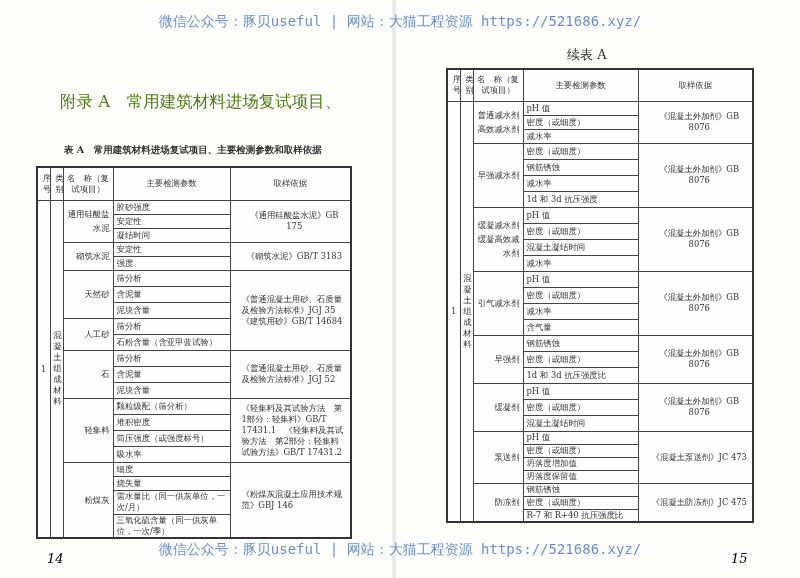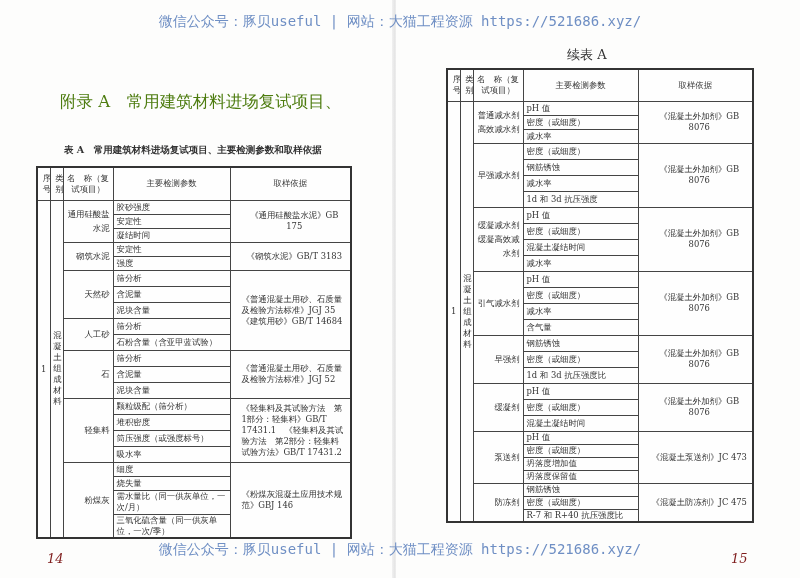--- a/index.html
+++ b/index.html
@@ -46,21 +46,21 @@
   table.std th { font-weight:normal; text-align:center; line-height:11px; }
   table.std td.name { text-align:right; line-height:14px; }
   table.std td.basis { line-height:11px; padding-left:11px; }
   table.std td.basis.center { text-align:center; }
   table.std td.param { line-height:11px; }
   table.std td.num { text-align:center; }
   table.std td.cat { text-align:center; line-height:11px; padding:0; }
   .tbl-left { left:36px; top:166px; width:314px; border:2px solid #333; }
   .tbl-right { left:446px; top:68px; width:306px; border:2px solid #333; }
   .page-num {
-    position:absolute; font-style:italic; font-size:13px; color:#7f1d1d;
+    position:absolute; font-style:italic; font-size:13px; color:#000000;
   }
   .pn-left { left:47px; top:551px; }
   .pn-right { left:731px; top:551px; }
   .vtext { display:inline-block; width:10px; line-height:11px; word-break:break-all; text-align:right; }
 </style>
 </head>
 <body>
 
 <div class="watermark wm-top">微信公众号：豚贝useful | 网站：大猫工程资源 https://521686.xyz/</div>
 

